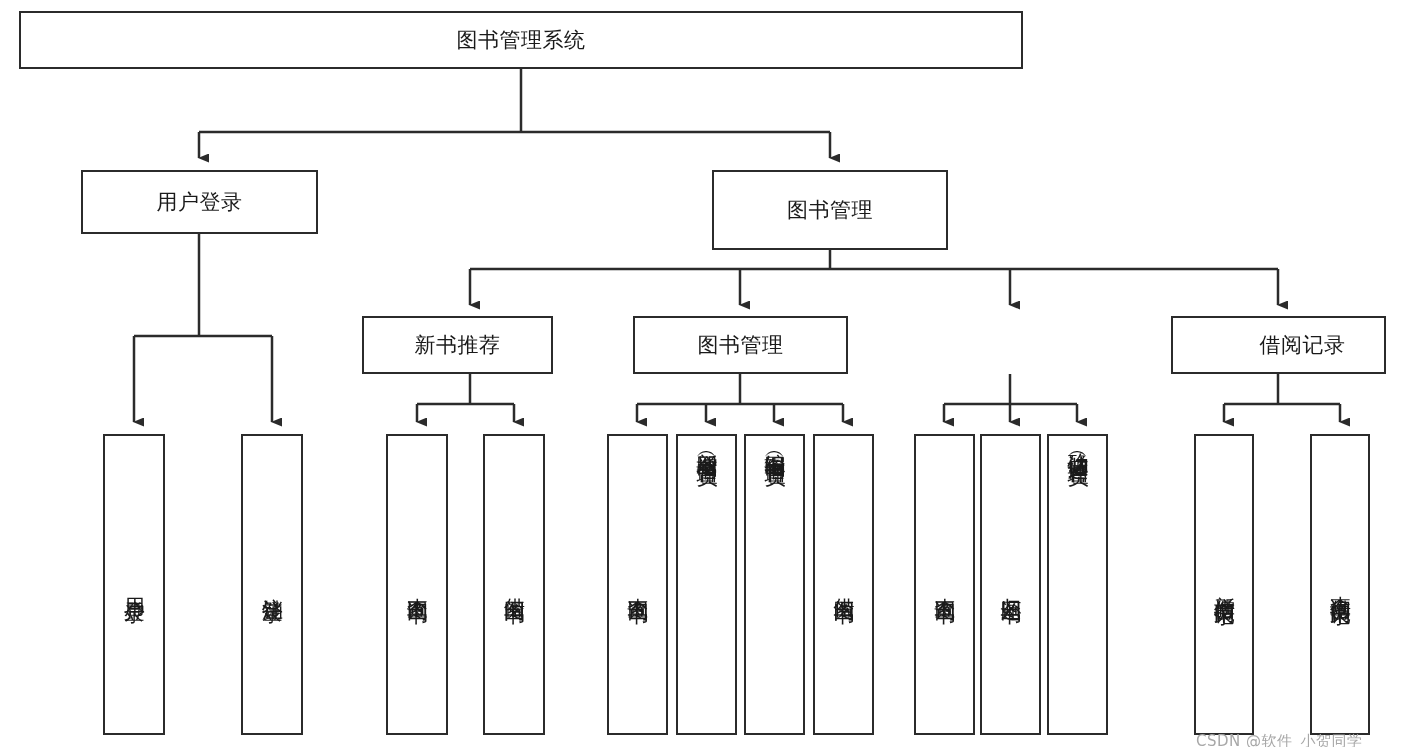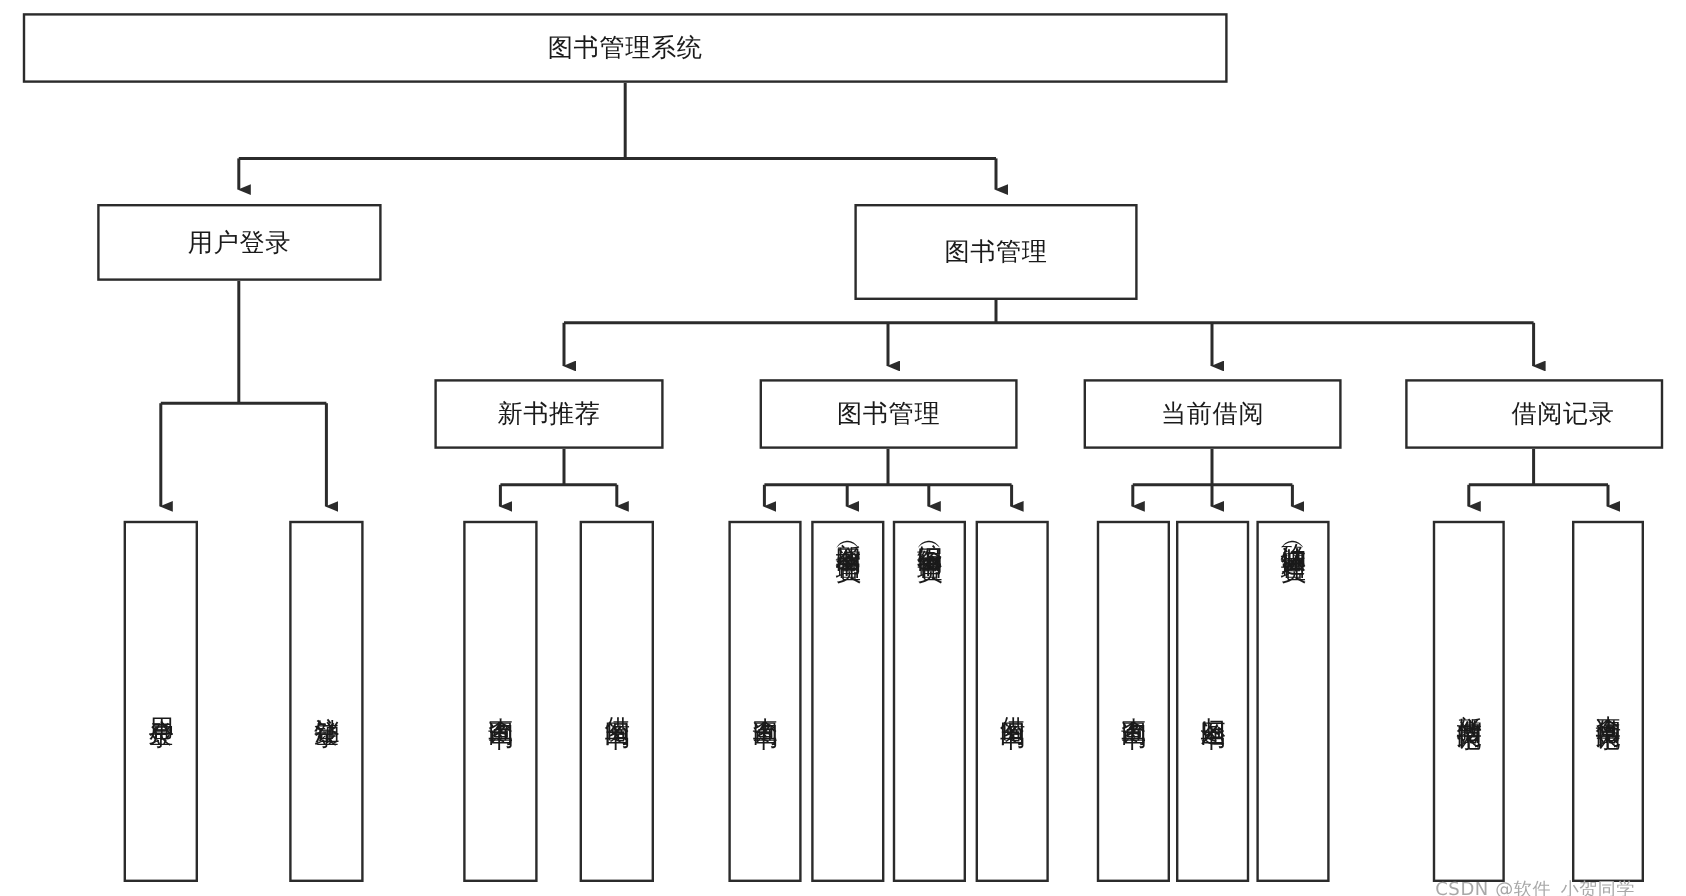--- a/index.html
+++ b/index.html
@@ -128,23 +128,20 @@
   <div class="node h-node" style="left:712px; top:170px; width:236px; height:80px;">
     <span>图书管理</span>
   </div>
 
   <div class="node h-node" style="left:362px; top:316px; width:191px; height:58px;">
     <span>新书推荐</span>
   </div>
   <div class="node h-node" style="left:633px; top:316px; width:215px; height:58px;">
     <span>图书管理</span>
   </div>
-  <div class="node h-node" style="left:903px; top:316px; width:215px; height:58px;">
-    <span>当前借阅</span>
-  </div>
   <div class="node h-node" style="left:1171px; top:316px; width:215px; height:58px;padding-left:48px;">
     <span>借阅记录</span>
   </div>
 
   <div class="node v-node" style="left:103px; top:434px; width:62px; height:301px;">
     <span class="v-label">用户登录</span>
   </div>
   <div class="node v-node" style="left:241px; top:434px; width:62px; height:301px;">
     <span class="v-label">注销登录</span>
   </div>

